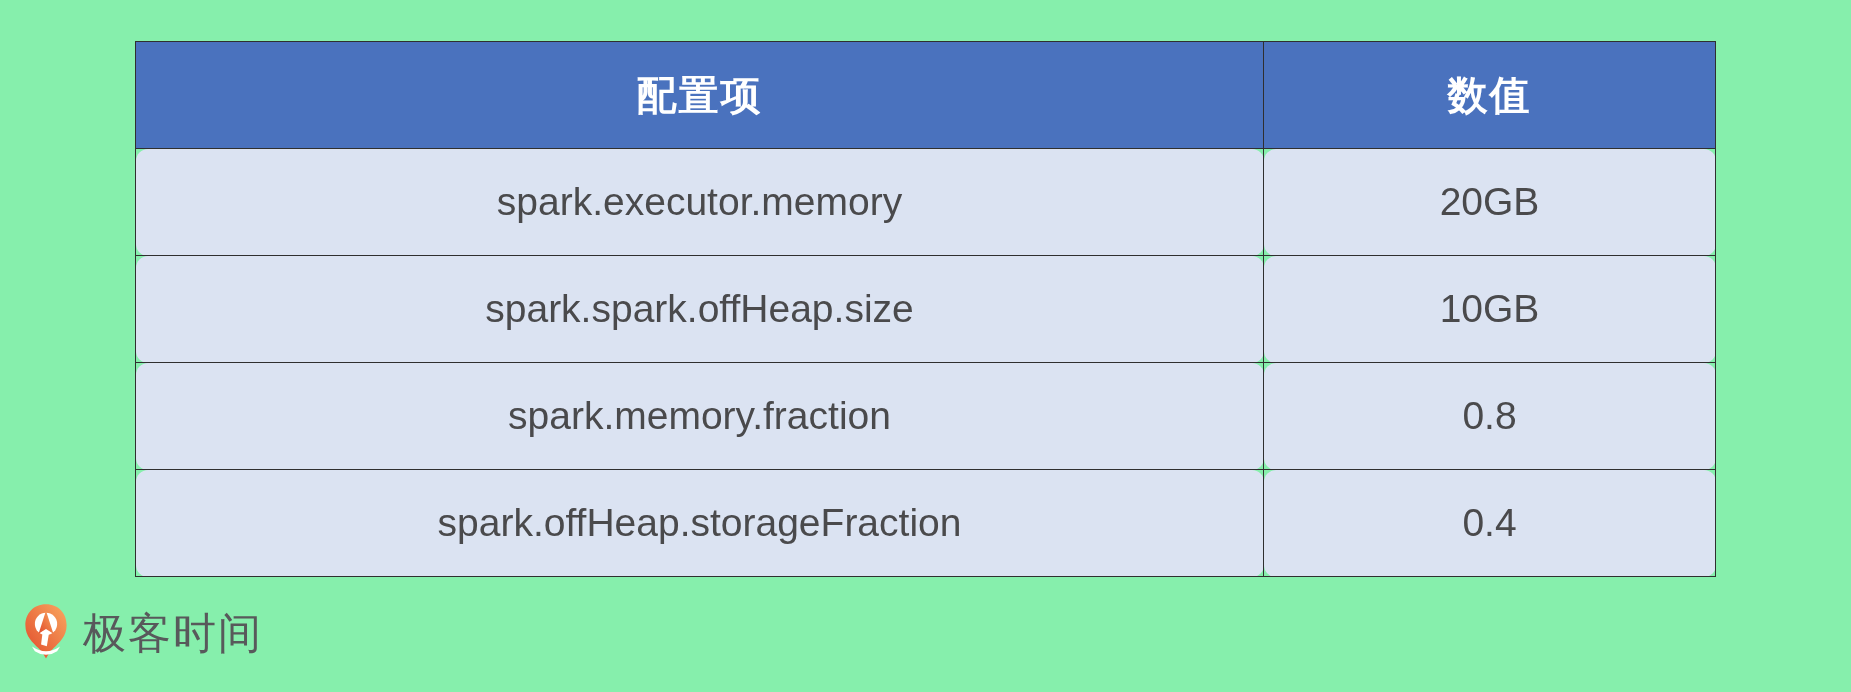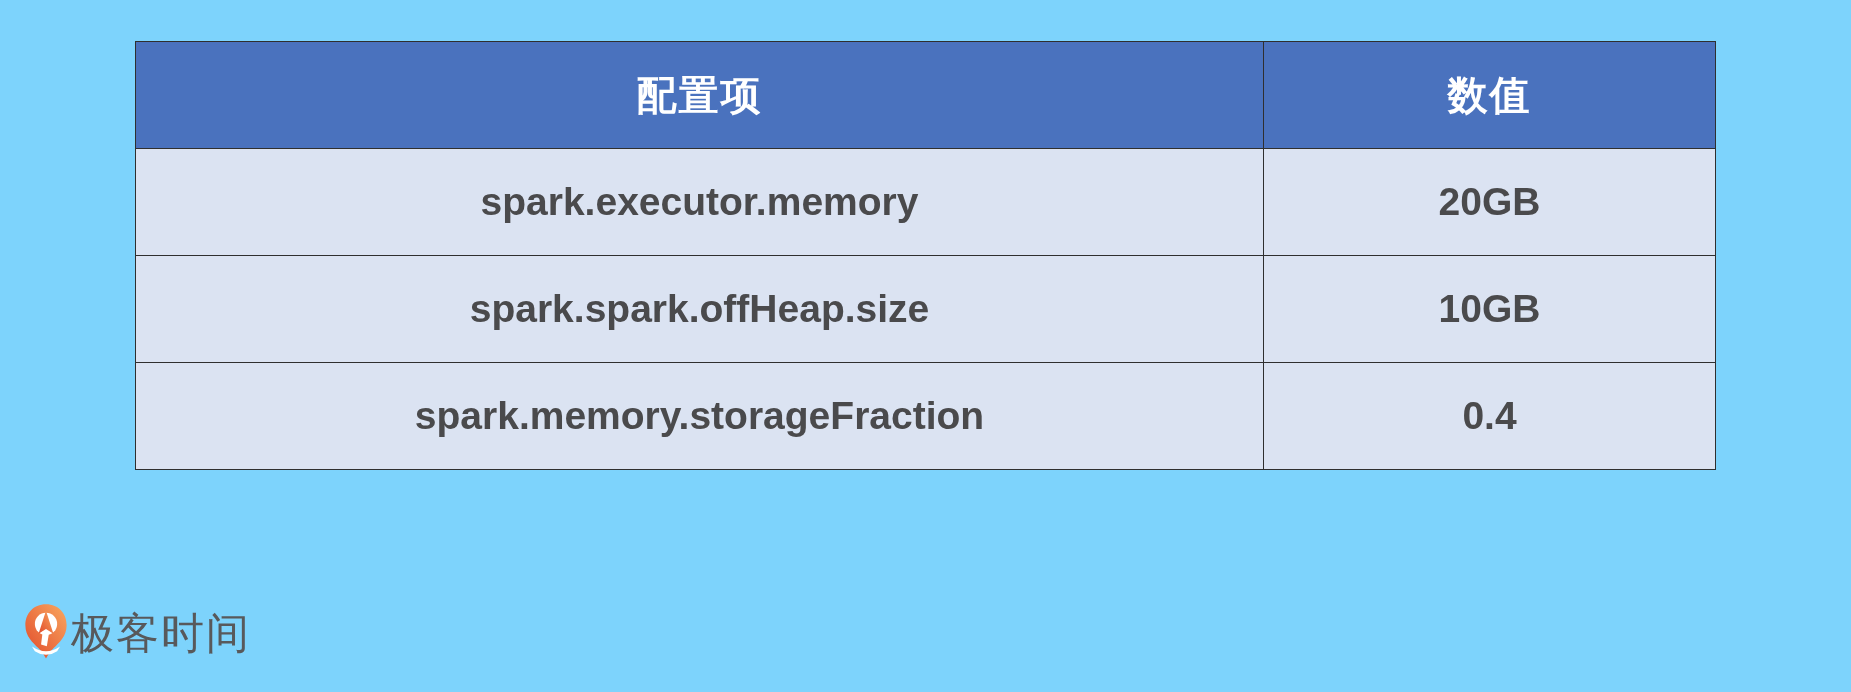--- a/index.html
+++ b/index.html
@@ -5,21 +5,21 @@
   html, body {
     margin: 0;
     padding: 0;
     background: #ffffff;
     font-family: "Liberation Sans", "DejaVu Sans", sans-serif;
   }
   .canvas {
     position: relative;
     width: 1851px;
     height: 692px;
-    background: #7dd3fc;
+    background: #86efac;
     overflow: hidden;
   }
   table.cfg-table {
     position: absolute;
     left: 135px;
     top: 41px;
     width: 1580px;
     border-collapse: collapse;
     table-layout: fixed;
   }
@@ -35,32 +35,33 @@
     background: var(--header_bg, #4a72be);
     color: var(--header_text, #ffffff);
     font-size: 40px;
     font-weight: bold;
     letter-spacing: 2px;
   }
   table.cfg-table td {
     background: var(--row_bg, #dbe3f2);
     color: var(--body_text, #4a4a4c);
     font-size: 39px;
-    font-weight: 700;
+    font-weight: 400;
+    border-radius: 12px;
   }
   col.col-config { width: 1128px; }
   col.col-value  { width: 452px; }
 
   .logo {
     position: absolute;
     left: 21px;
     top: 600px;
     display: flex;
     align-items: center;
-    gap: 0;
+    gap: 12px;
   }
   .logo svg { display: block; }
   .logo-text {
     color: var(--logo_text_color, #58595b);
     font-size: 43px;
     font-weight: 500;
     letter-spacing: 2px;
     line-height: 1;
   }
 </style>
@@ -83,21 +84,25 @@
     <tbody>
       <tr>
         <td>spark.executor.memory</td>
         <td>20GB</td>
       </tr>
       <tr>
         <td>spark.spark.offHeap.size</td>
         <td>10GB</td>
       </tr>
       <tr>
-        <td>spark.memory.storageFraction</td>
+        <td>spark.memory.fraction</td>
+        <td>0.8</td>
+      </tr>
+      <tr>
+        <td>spark.offHeap.storageFraction</td>
         <td>0.4</td>
       </tr>
     </tbody>
   </table>
 
   <div class="logo">
     <svg width="50" height="66" viewBox="0 0 60 80" aria-hidden="true">
       <defs>
         <linearGradient id="gt-grad" x1="1" y1="0" x2="0" y2="1">
           <stop offset="0" stop-color="#F9A860"></stop>

